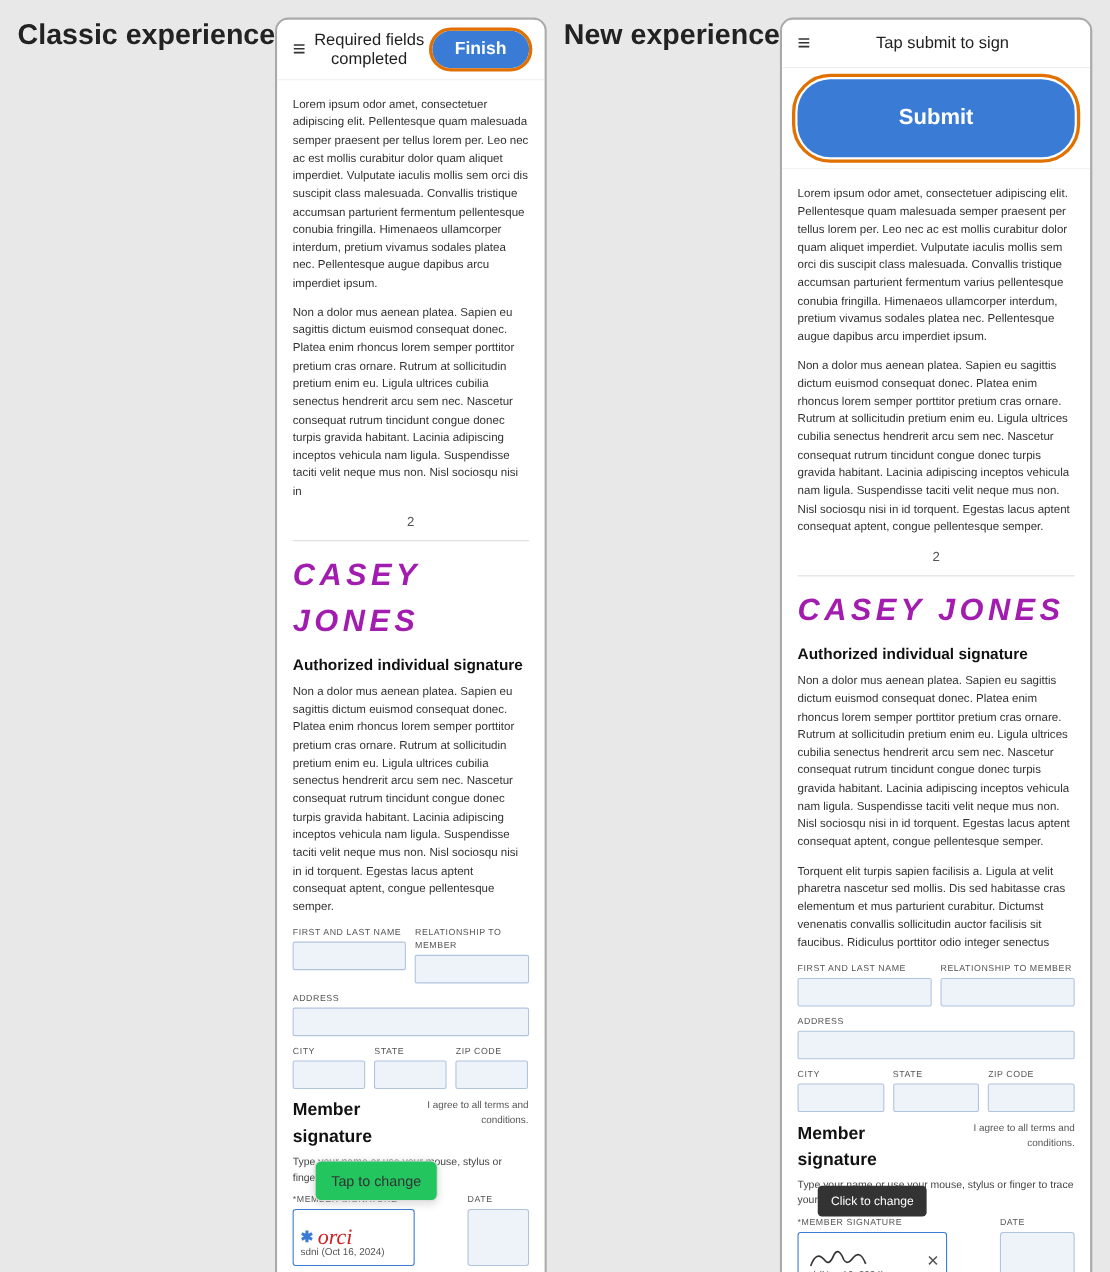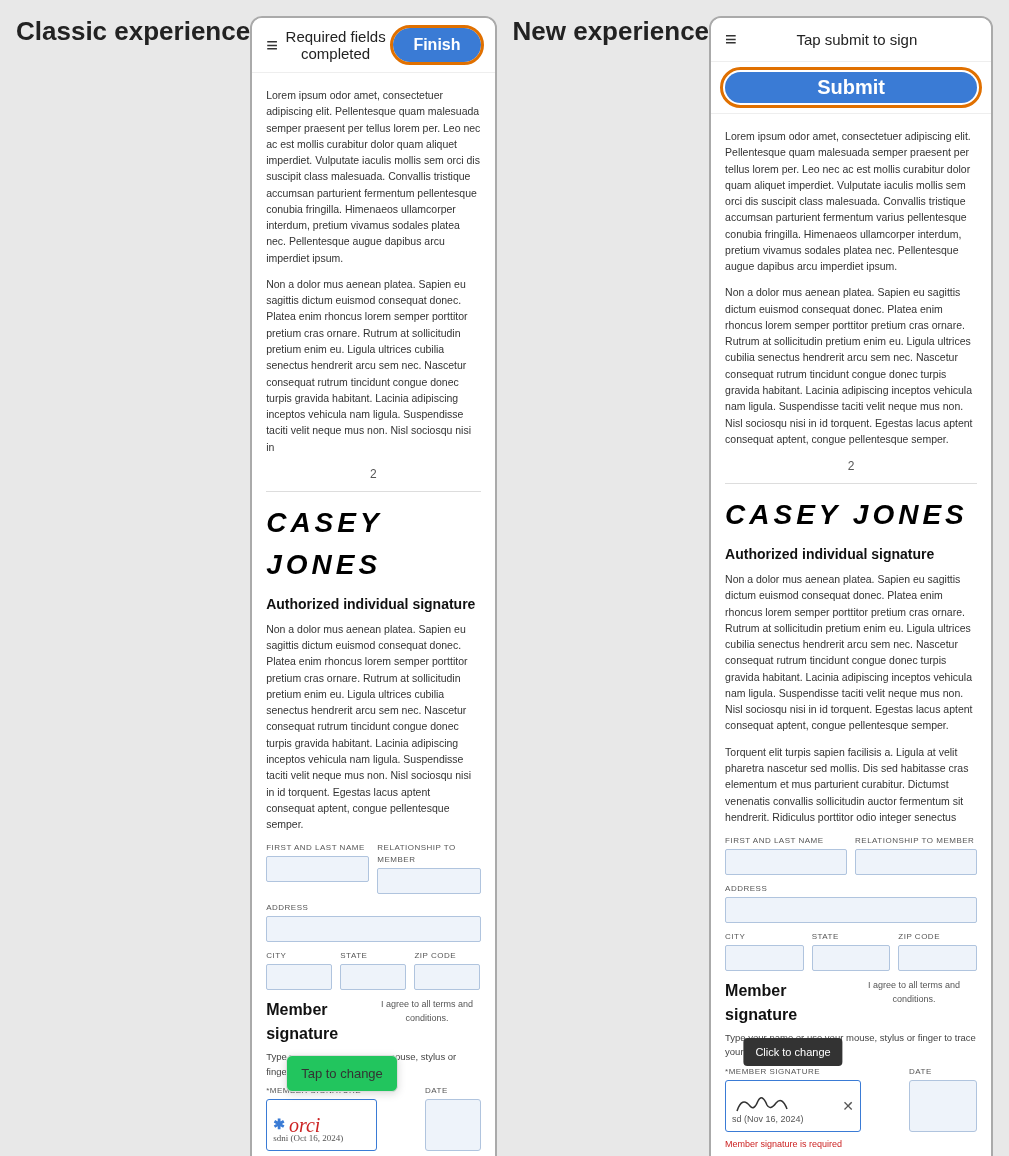--- a/index.html
+++ b/index.html
@@ -89,21 +89,21 @@
       background: #fff;
       border-bottom: 1px solid #eee;
     }
 
     .submit-btn {
       width: 100%;
       background: #3a7bd5;
       color: #fff;
       border: none;
       border-radius: 30px;
-      padding: 4px;
+      padding: 24px;
       font-size: 20px;
       font-weight: bold;
       cursor: pointer;
       outline: 3px solid #e07000;
       outline-offset: 2px;
     }
 
     
     .phone-body {
       padding: 14px;
@@ -132,21 +132,21 @@
     .page-divider {
       border: none;
       border-top: 1px solid #ddd;
       margin: 8px 0;
     }
 
     
     .signature-name {
       font-size: 28px;
       font-weight: bold;
-      color: #000000;
+      color: #a21caf;
       letter-spacing: 4px;
       margin: 10px 0 6px 0;
       font-style: italic;
     }
 
     .section-title {
       font-size: 14px;
       font-weight: bold;
       color: #111;
       margin: 8px 0 6px 0;
@@ -198,21 +198,21 @@
 
     .member-sig-title {
       font-size: 16px;
       font-weight: bold;
       color: #111;
     }
 
     .terms-text {
       font-size: 9px;
       color: #555;
-      text-align: center;
+      text-align: right;
       max-width: 140px;
     }
 
     .type-instruction {
       font-size: 9.5px;
       color: #444;
       margin: 4px 0 6px 0;
     }
 
     
@@ -260,21 +260,20 @@
       font-style: italic;
       font-family: 'Brush Script MT', cursive;
     }
 
     .sig-date-text {
       font-size: 9px;
       color: #555;
       position: absolute;
       bottom: 4px;
       left: 6px;
-      font-family: Liberation Serif, serif;
     }
 
     .date-field-wrapper {
       flex: 1;
       padding-left: 40px;
     }
 
     .date-box {
       border: 1.5px solid #b0c4de;
       border-radius: 3px;
@@ -494,21 +493,21 @@
         <p class="lorem-text">Non a dolor mus aenean platea. Sapien eu sagittis dictum euismod consequat donec. Platea enim rhoncus lorem semper porttitor pretium cras ornare. Rutrum at sollicitudin pretium enim eu. Ligula ultrices cubilia senectus hendrerit arcu sem nec. Nascetur consequat rutrum tincidunt congue donec turpis gravida habitant. Lacinia adipiscing inceptos vehicula nam ligula. Suspendisse taciti velit neque mus non. Nisl sociosqu nisi in id torquent. Egestas lacus aptent consequat aptent, congue pellentesque semper.</p>
         <div class="page-number">2</div>
 
         <hr class="page-divider">
 
         <div class="signature-name">CASEY JONES</div>
 
         <div class="section-title">Authorized individual signature</div>
 
         <p class="lorem-text">Non a dolor mus aenean platea. Sapien eu sagittis dictum euismod consequat donec. Platea enim rhoncus lorem semper porttitor pretium cras ornare. Rutrum at sollicitudin pretium enim eu. Ligula ultrices cubilia senectus hendrerit arcu sem nec. Nascetur consequat rutrum tincidunt congue donec turpis gravida habitant. Lacinia adipiscing inceptos vehicula nam ligula. Suspendisse taciti velit neque mus non. Nisl sociosqu nisi in id torquent. Egestas lacus aptent consequat aptent, congue pellentesque semper.</p>
-        <p class="lorem-text">Torquent elit turpis sapien facilisis a. Ligula at velit pharetra nascetur sed mollis. Dis sed habitasse cras elementum et mus parturient curabitur. Dictumst venenatis convallis sollicitudin auctor fermentum sit hendrerit. Ridiculus porttitor odio integer senectus</p>
+        <p class="lorem-text">Torquent elit turpis sapien facilisis a. Ligula at velit pharetra nascetur sed mollis. Dis sed habitasse cras elementum et mus parturient curabitur. Dictumst venenatis convallis sollicitudin auctor facilisis sit faucibus. Ridiculus porttitor odio integer senectus</p>
 
         <div class="form-grid">
           <div class="form-field">
             <div class="field-label">FIRST AND LAST NAME</div>
             <div class="field-input"></div>
           </div>
           <div class="form-field">
             <div class="field-label">RELATIONSHIP TO MEMBER</div>
             <div class="field-input"></div>
           </div>

